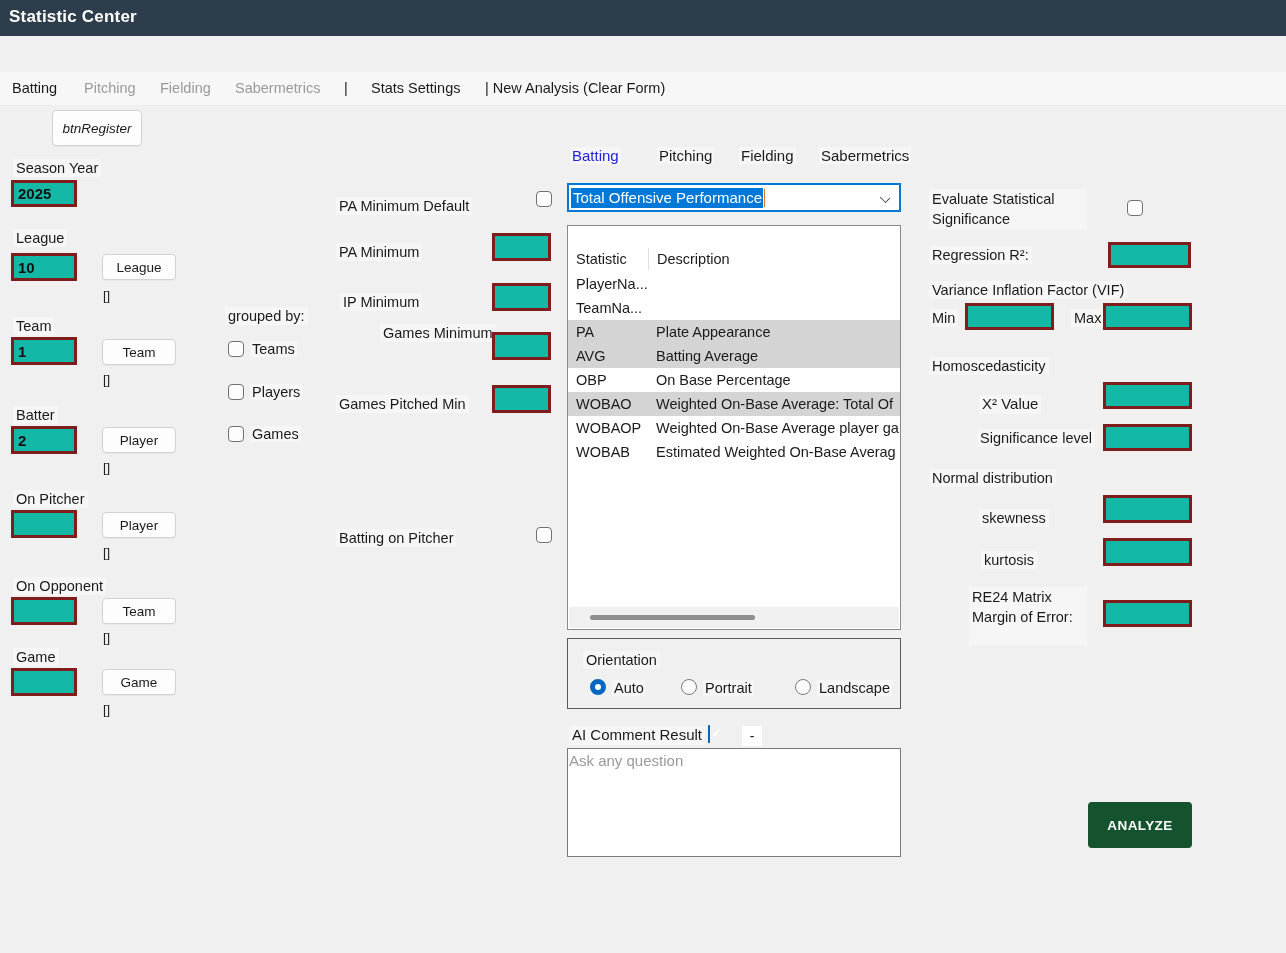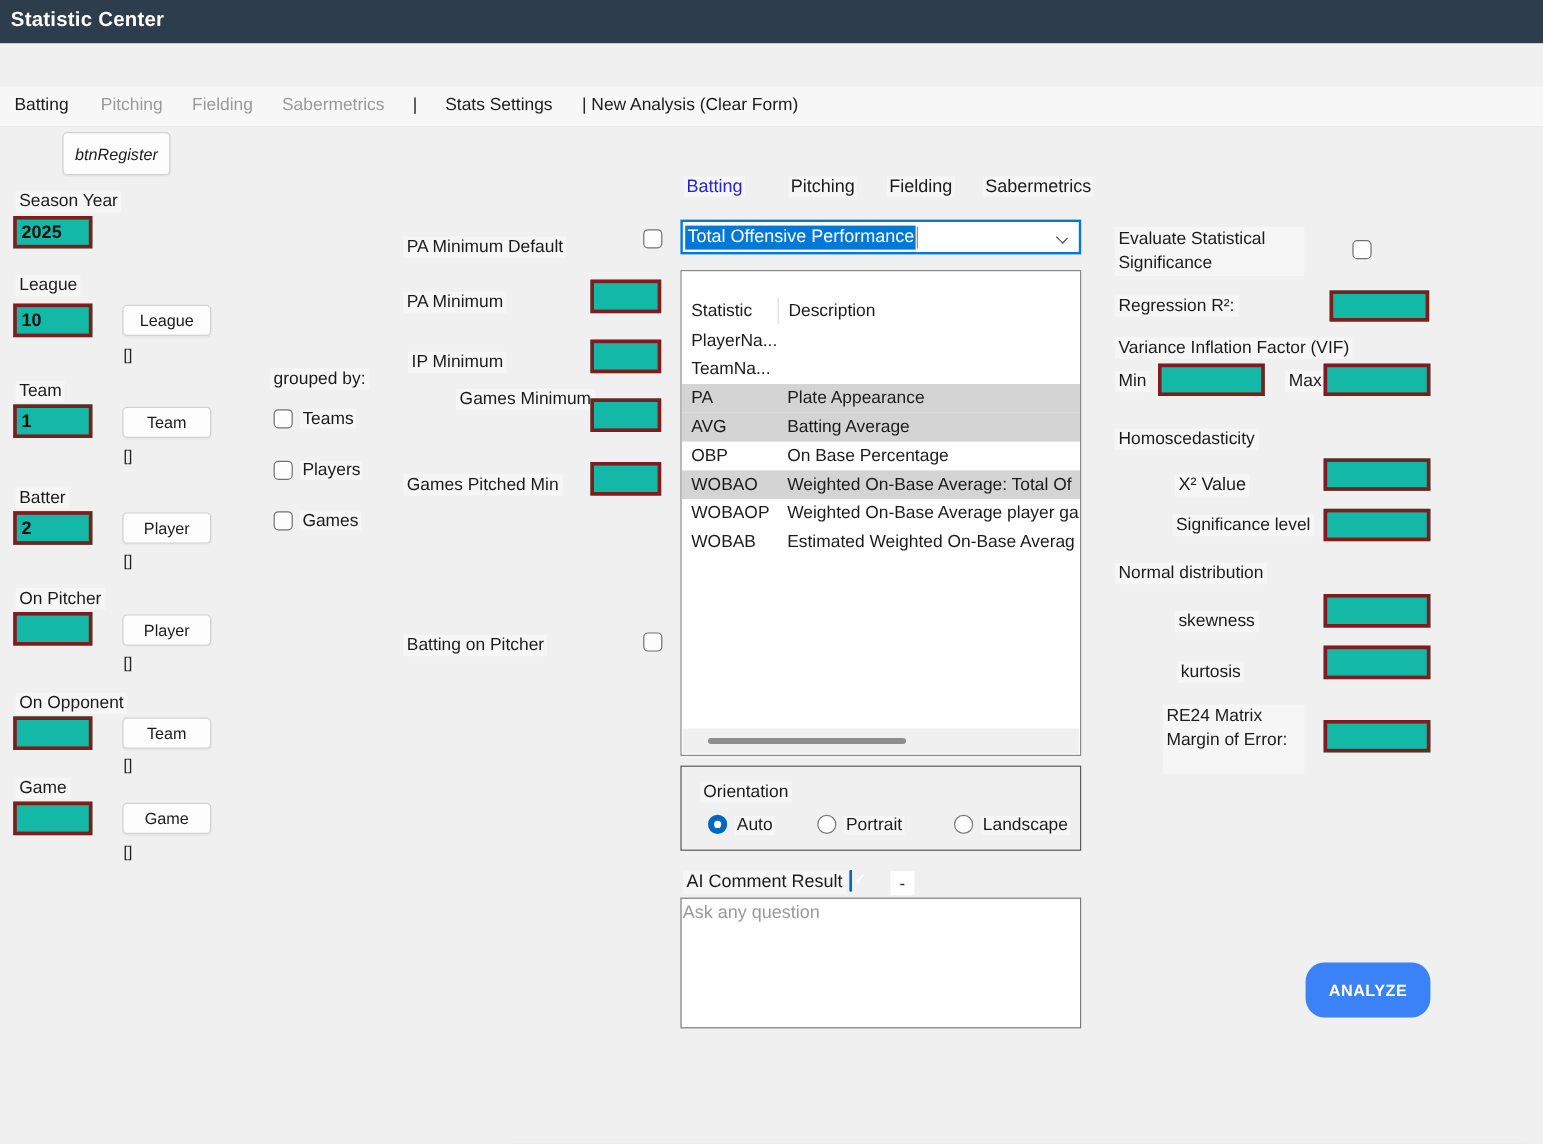--- a/index.html
+++ b/index.html
@@ -53,21 +53,21 @@
   .c-desc { padding-left:8px; white-space:nowrap; overflow:hidden; flex:1; }
   .hscroll-track { position:absolute; left:1px; bottom:1px; width:330px; height:21px; background:#f0f0f0; }
   .hscroll-thumb { position:absolute; left:21px; top:8px; width:165px; height:5px; border-radius:2.5px; background:#8e8e8e; }
   
   .gbox { left:567px; top:638px; width:334px; height:71px; border:1px solid #5a5a5a; }
   
   .qbox { left:567px; top:748px; width:334px; height:109px; border:1px solid #7a7a7a; background:#fff; resize:none;
           font-family:"Liberation Sans",sans-serif; font-size:15px; padding:3px 1px; color:#111; outline:none; }
   .qbox::placeholder { color:#9a9a9a; }
   
-  .analyze { left:1088px; top:802px; width:104px; height:46px; background:#3b82f6; border:none; border-radius:16px;
+  .analyze { left:1088px; top:802px; width:104px; height:46px; background:#14532d; border:none; border-radius:4px;
              color:#fff; font-family:"Liberation Sans",sans-serif; font-weight:bold; font-size:13.5px; letter-spacing:.4px; cursor:default; }
   .dash-badge { width:20px; height:20px; background:#fff; display:flex; align-items:center; justify-content:center; font-size:14px; }
 </style>
 </head>
 <body>
 
 <div class="stage">
 
   
   <div class="abs titlebar">

